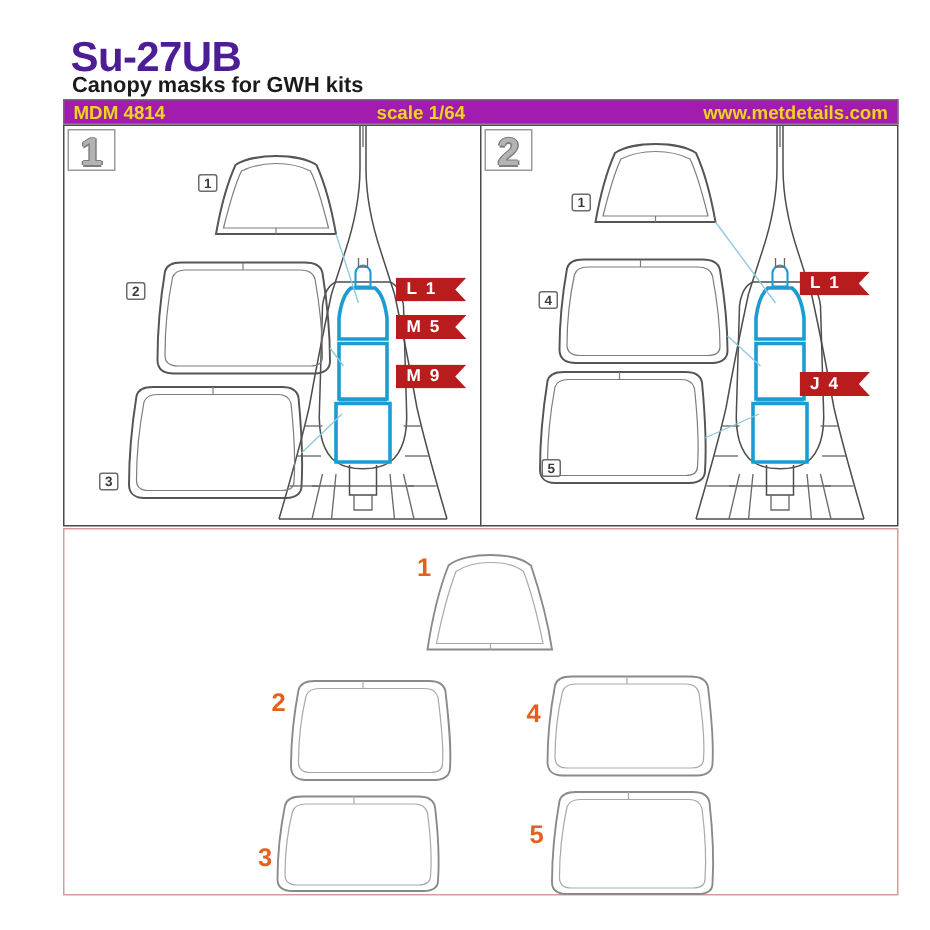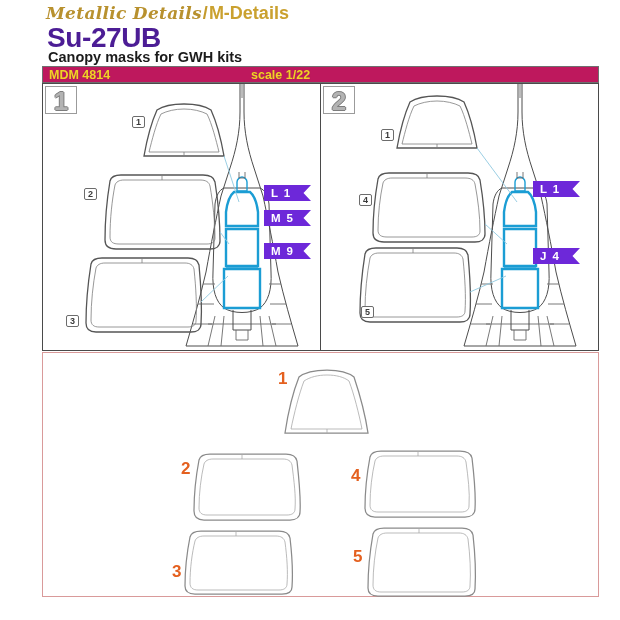--- a/index.html
+++ b/index.html
@@ -34,21 +34,21 @@
     font-size:28px;font-weight:bold;color:#4c1d95;
     letter-spacing:-.4px;line-height:1;
   }
   .subtitle{
     position:absolute;left:48px;top:50px;
     font-size:14.5px;font-weight:bold;color:#1b1b1b;line-height:1;
   }
 
   .infobar{
     position:absolute;left:42px;top:66px;width:557px;height:17px;
-    background:#be185d;border:1px solid #6f6f6f;box-sizing:border-box;
+    background:#a21caf;border:1px solid #6f6f6f;box-sizing:border-box;
   }
   .infobar span{
     position:absolute;top:1px;
     font-size:12.5px;font-weight:bold;color:#f2cf2a;
     font-family:"Liberation Sans", sans-serif;
     text-shadow:0 0 1px rgba(120,90,0,.6);
   }
   .infobar .code{left:6px;}
   .infobar .scale{left:208px;}
   .infobar .web{right:6px;}
@@ -76,21 +76,21 @@
     text-align:center;font-size:26px;font-weight:bold;
     color:#b3b3b3;line-height:30px;
     text-shadow:
       -1px 0 0 #7d7d7d, 1px 0 0 #7d7d7d,
       0 -1px 0 #7d7d7d, 0 1px 0 #7d7d7d;
   }
 
   
   .badge{
     position:absolute;height:16px;
-    background:#6d28d9;color:#fff;
+    background:#b91c1c;color:#fff;
     font-size:11.5px;font-weight:bold;letter-spacing:1.4px;
     line-height:16px;padding:0 13px 0 7px;
     box-sizing:border-box;
     clip-path:polygon(0 0,100% 0,84% 50%,100% 100%,0 100%);
     white-space:nowrap;
   }
 
   
   .plabel{
     position:absolute;width:13px;height:12px;
@@ -117,30 +117,28 @@
   .canopy{fill:none;stroke:#1b9dd4;stroke-width:2.4;}
   .canopy-thin{fill:none;stroke:#1b9dd4;stroke-width:1.4;}
   .part{fill:none;stroke:#8a8a8a;stroke-width:1.25;}
   .part-in{fill:none;stroke:#a9a9a9;stroke-width:.8;}
 </style>
 </head>
 <body>
 
 <div class="sheet">
 
-  <div class="brand">
-    <span class="script">Metallic Details</span><span class="slash">/</span><span class="mdet">M-Details</span>
-  </div>
 
   <div class="title">Su-27UB</div>
   <div class="subtitle">Canopy masks for GWH kits</div>
 
   <div class="infobar">
     <span class="code">MDM 4814</span>
-    <span class="scale">scale 1/22</span>
+    <span class="scale">scale 1/64</span>
+    <span class="web">www.metdetails.com</span>
   </div>
 
   <div class="panel" id="panel-1">
     <div class="panel-num">
       <span>1</span>
     </div>
 
     <svg width="279" height="268" viewBox="0 0 279 268">
 
       <g>

